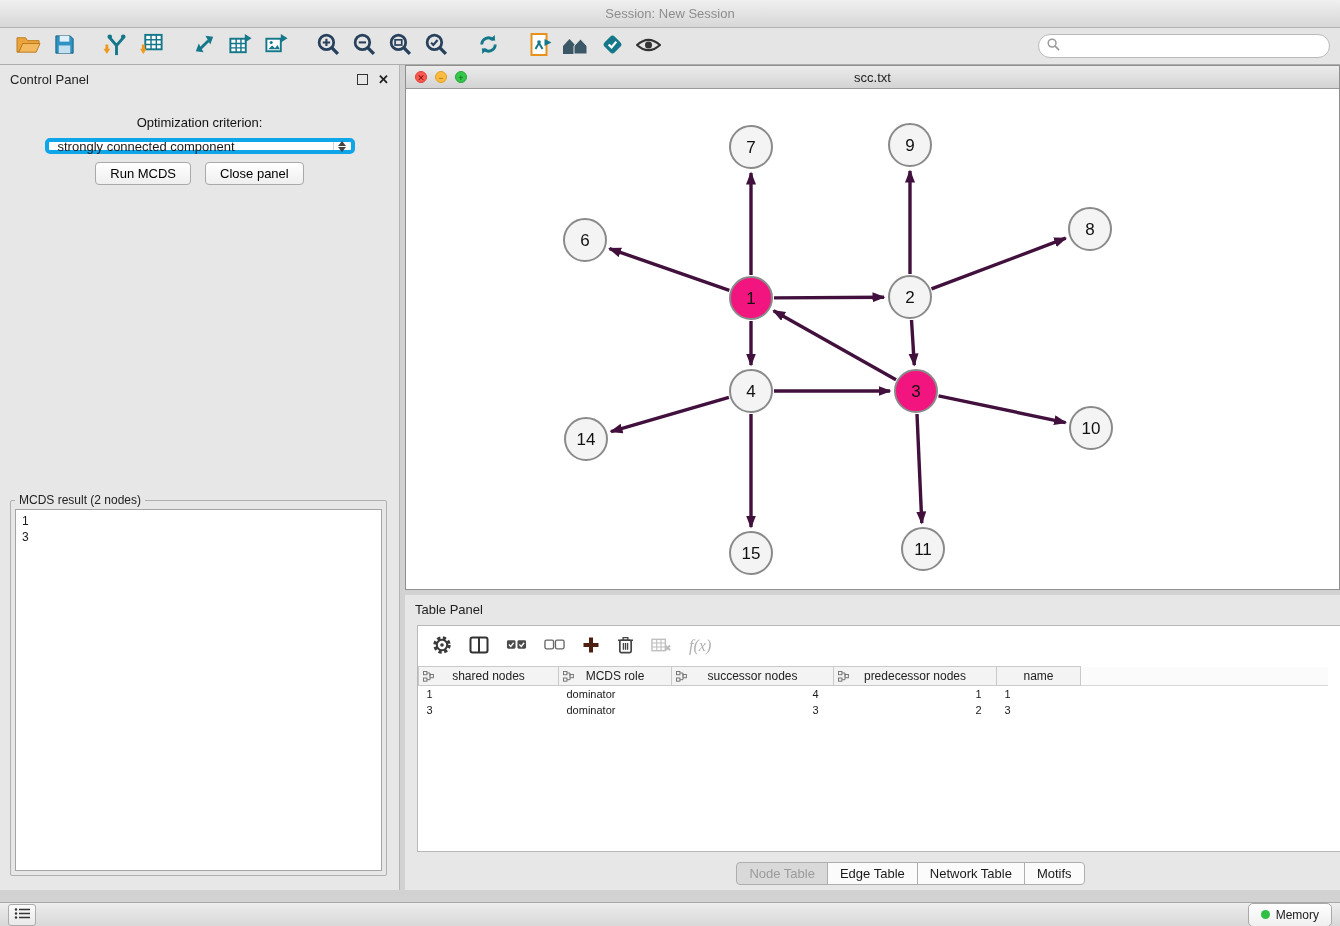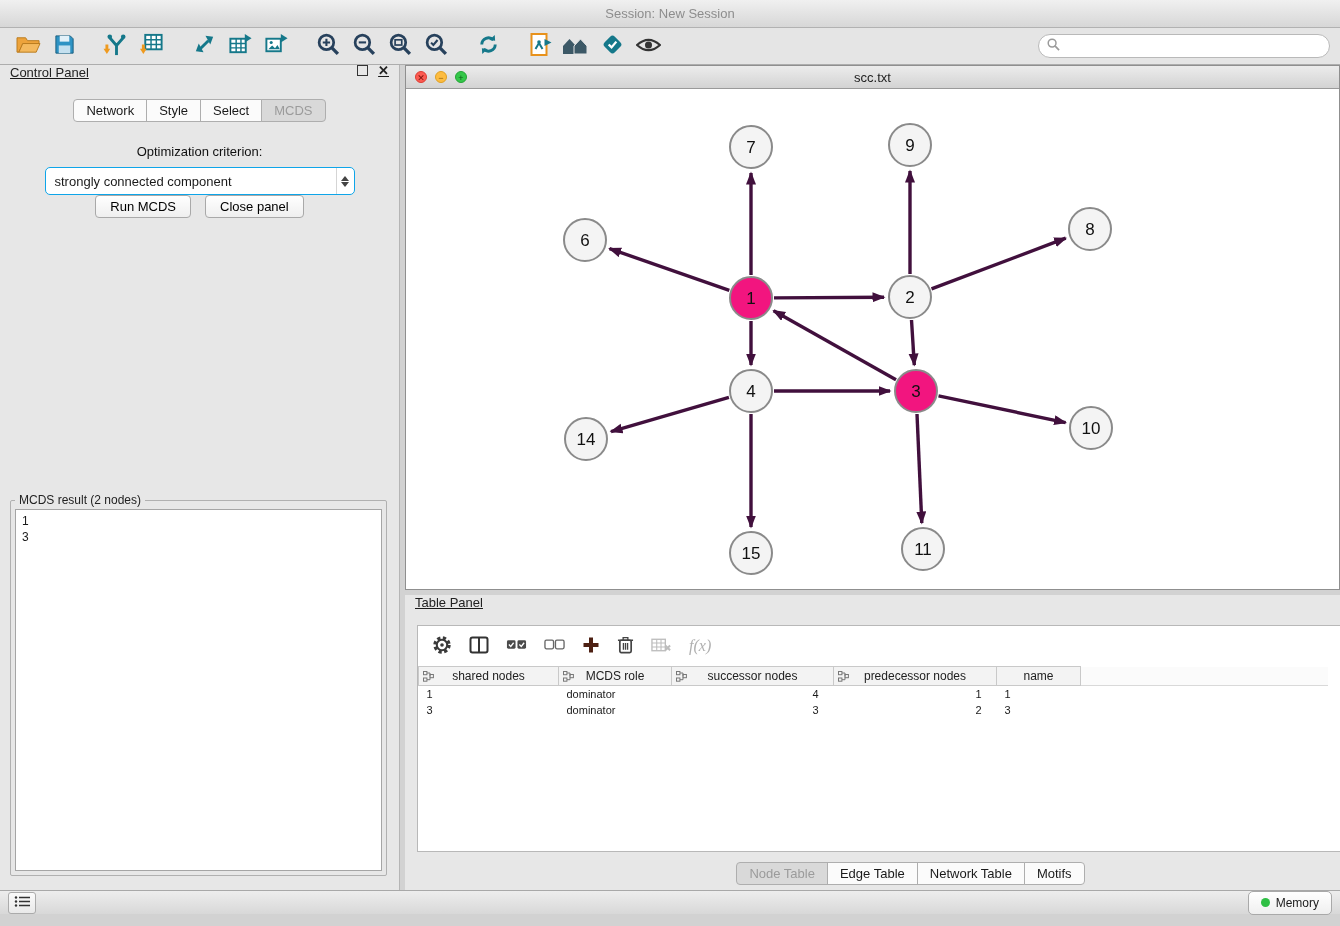--- a/index.html
+++ b/index.html
@@ -18,34 +18,34 @@
   .tb-btn { width:36px; height:30px; display:flex; align-items:center; justify-content:center;
     border-radius:4px; cursor:default; flex:0 0 auto; }
   .tb-sep { width:16px; flex:0 0 auto; }
   .searchbox { margin-left:auto; width:292px; height:24px; background:#fff;
     border:1px solid #b9b9b9; border-radius:12px; display:flex; align-items:center; padding:0 8px; }
   .searchbox input { border:none; outline:none; flex:1; font-size:12px; font-family:"Liberation Sans",sans-serif; background:transparent; }
 
   
   .control-panel { position:absolute; left:0; top:65px; width:400px; height:825px;
     background:#e7e7e7; border-right:1px solid #b5b5b5; }
-  .panel-head { height:28px; display:flex; align-items:flex-start; padding:0 10px;text-decoration:underline; }
+  .panel-head { height:28px; display:flex; align-items:center; padding:0 10px; }
   .panel-title { font-size:13px; color:#222; }
   .panel-head .spacer { flex:1; }
   .float-btn { width:11px; height:11px; border:1.5px solid #333; margin-right:10px; cursor:default; }
   .close-btn { font-size:13px; font-weight:bold; color:#222; cursor:default; line-height:11px; }
 
   .cp-tabs { display:flex; justify-content:center; margin-top:6px; }
   .tab { background:#fbfbfb; border:1px solid #aeaeae; padding:3px 12px; font-size:13px; margin-left:-1px; cursor:default; }
   .tab:first-child { border-radius:4px 0 0 4px; margin-left:0; }
   .tab:last-child { border-radius:0 4px 4px 0; }
   .tab.active { background:#d9d9d9; color:#9b9b9b; }
 
   .opt-label { text-align:center; margin-top:22px; font-size:13px; color:#111; }
-  .dropdown { margin:8px auto 0; width:310px; height:28px; background:#fff; border:1px solid #0ea5e9;
+  .dropdown { margin:8px auto 8px; width:310px; height:16px; background:#fff; border:4px solid #0ea5e9;
     border-radius:5px; display:flex; align-items:center; padding-left:9px; font-size:13px; cursor:default; }
   .dropdown .dd-label { flex:1; }
   .dd-arrows { width:18px; height:100%; display:flex; flex-direction:column; align-items:center; justify-content:center; gap:1px; border-left:1px solid #d5d5d5; }
   .dd-arrows i { width:0; height:0; border-left:4px solid transparent; border-right:4px solid transparent; }
   .dd-arrows .up { border-bottom:5px solid #444; }
   .dd-arrows .down { border-top:5px solid #444; }
 
   .btn-row { display:flex; justify-content:center; gap:14px; margin-top:0; }
   .push-btn { background:linear-gradient(#ffffff,#efefef); border:1px solid #a9a9a9; border-radius:4px;
     font-size:13px; padding:3px 14px; font-family:"Liberation Sans",sans-serif; cursor:default; }
@@ -79,21 +79,21 @@
   .fx { font-family:"Liberation Serif", serif; font-style:italic; font-size:16px; color:#b0b0b0; }
   table.node-table { border-collapse:collapse; table-layout:fixed; width:909px; }
   .node-table th { background:#f3f3f3; border:1px solid #c9c9c9; height:19px; font-weight:normal; font-size:12px; color:#222; position:relative; text-align:center; }
   .node-table th .sort-ic { position:absolute; left:4px; top:4px; }
   .node-table th.fill { background:#fbfbfb; border:none; border-bottom:1px solid #d9d9d9; }
   .node-table td { height:16px; font-size:11px; padding:0 8px; color:#1a1a1a; white-space:nowrap; }
   .node-table td.num { text-align:right; padding-right:15px; }
   .tp-tabs { position:absolute; bottom:5px; left:0; right:0; display:flex; justify-content:center; }
 
   
-  .statusbar { position:absolute; left:0; bottom:12px; width:1340px; height:24px;
+  .statusbar { position:absolute; left:0; bottom:0; width:1340px; height:24px;
     background:linear-gradient(#ededed,#d8d8d8); border-top:1px solid #a8a8a8;
     display:flex; align-items:center; padding:0 8px; }
   .status-left-btn { width:28px; height:22px; border:1px solid #ababab; border-radius:3px;
     background:linear-gradient(#fbfbfb,#e9e9e9); display:flex; align-items:center; justify-content:center; cursor:default; }
   .memory-btn { margin-left:auto; height:24px; border:1px solid #a9a9a9; border-radius:5px;
     background:linear-gradient(#ffffff,#efefef); display:flex; align-items:center; gap:6px; padding:0 12px; font-size:12px; cursor:default; }
   .green-dot { width:9px; height:9px; border-radius:50%; background:#2fbf45; }
 </style>
 </head>
 <body>
@@ -231,26 +231,20 @@
     <input type="text" value="" style="">
   </div>
 </div>
 
 <div class="control-panel">
   <div class="panel-head">
     <span class="panel-title">Control Panel</span>
     <span class="spacer"></span>
     <span class="float-btn"></span>
     <span class="close-btn">✕</span>
-  </div>
-  <div class="cp-tabs">
-    <span class="tab">Network</span>
-    <span class="tab">Style</span>
-    <span class="tab">Select</span>
-    <span class="tab active">MCDS</span>
   </div>
   <div class="opt-label">Optimization criterion:</div>
   <div class="dropdown">
     <span class="dd-label">strongly connected component</span>
     <span class="dd-arrows">
         <i class="up"></i>
         <i class="down"></i>
       </span>
   </div>
   <div class="btn-row">

